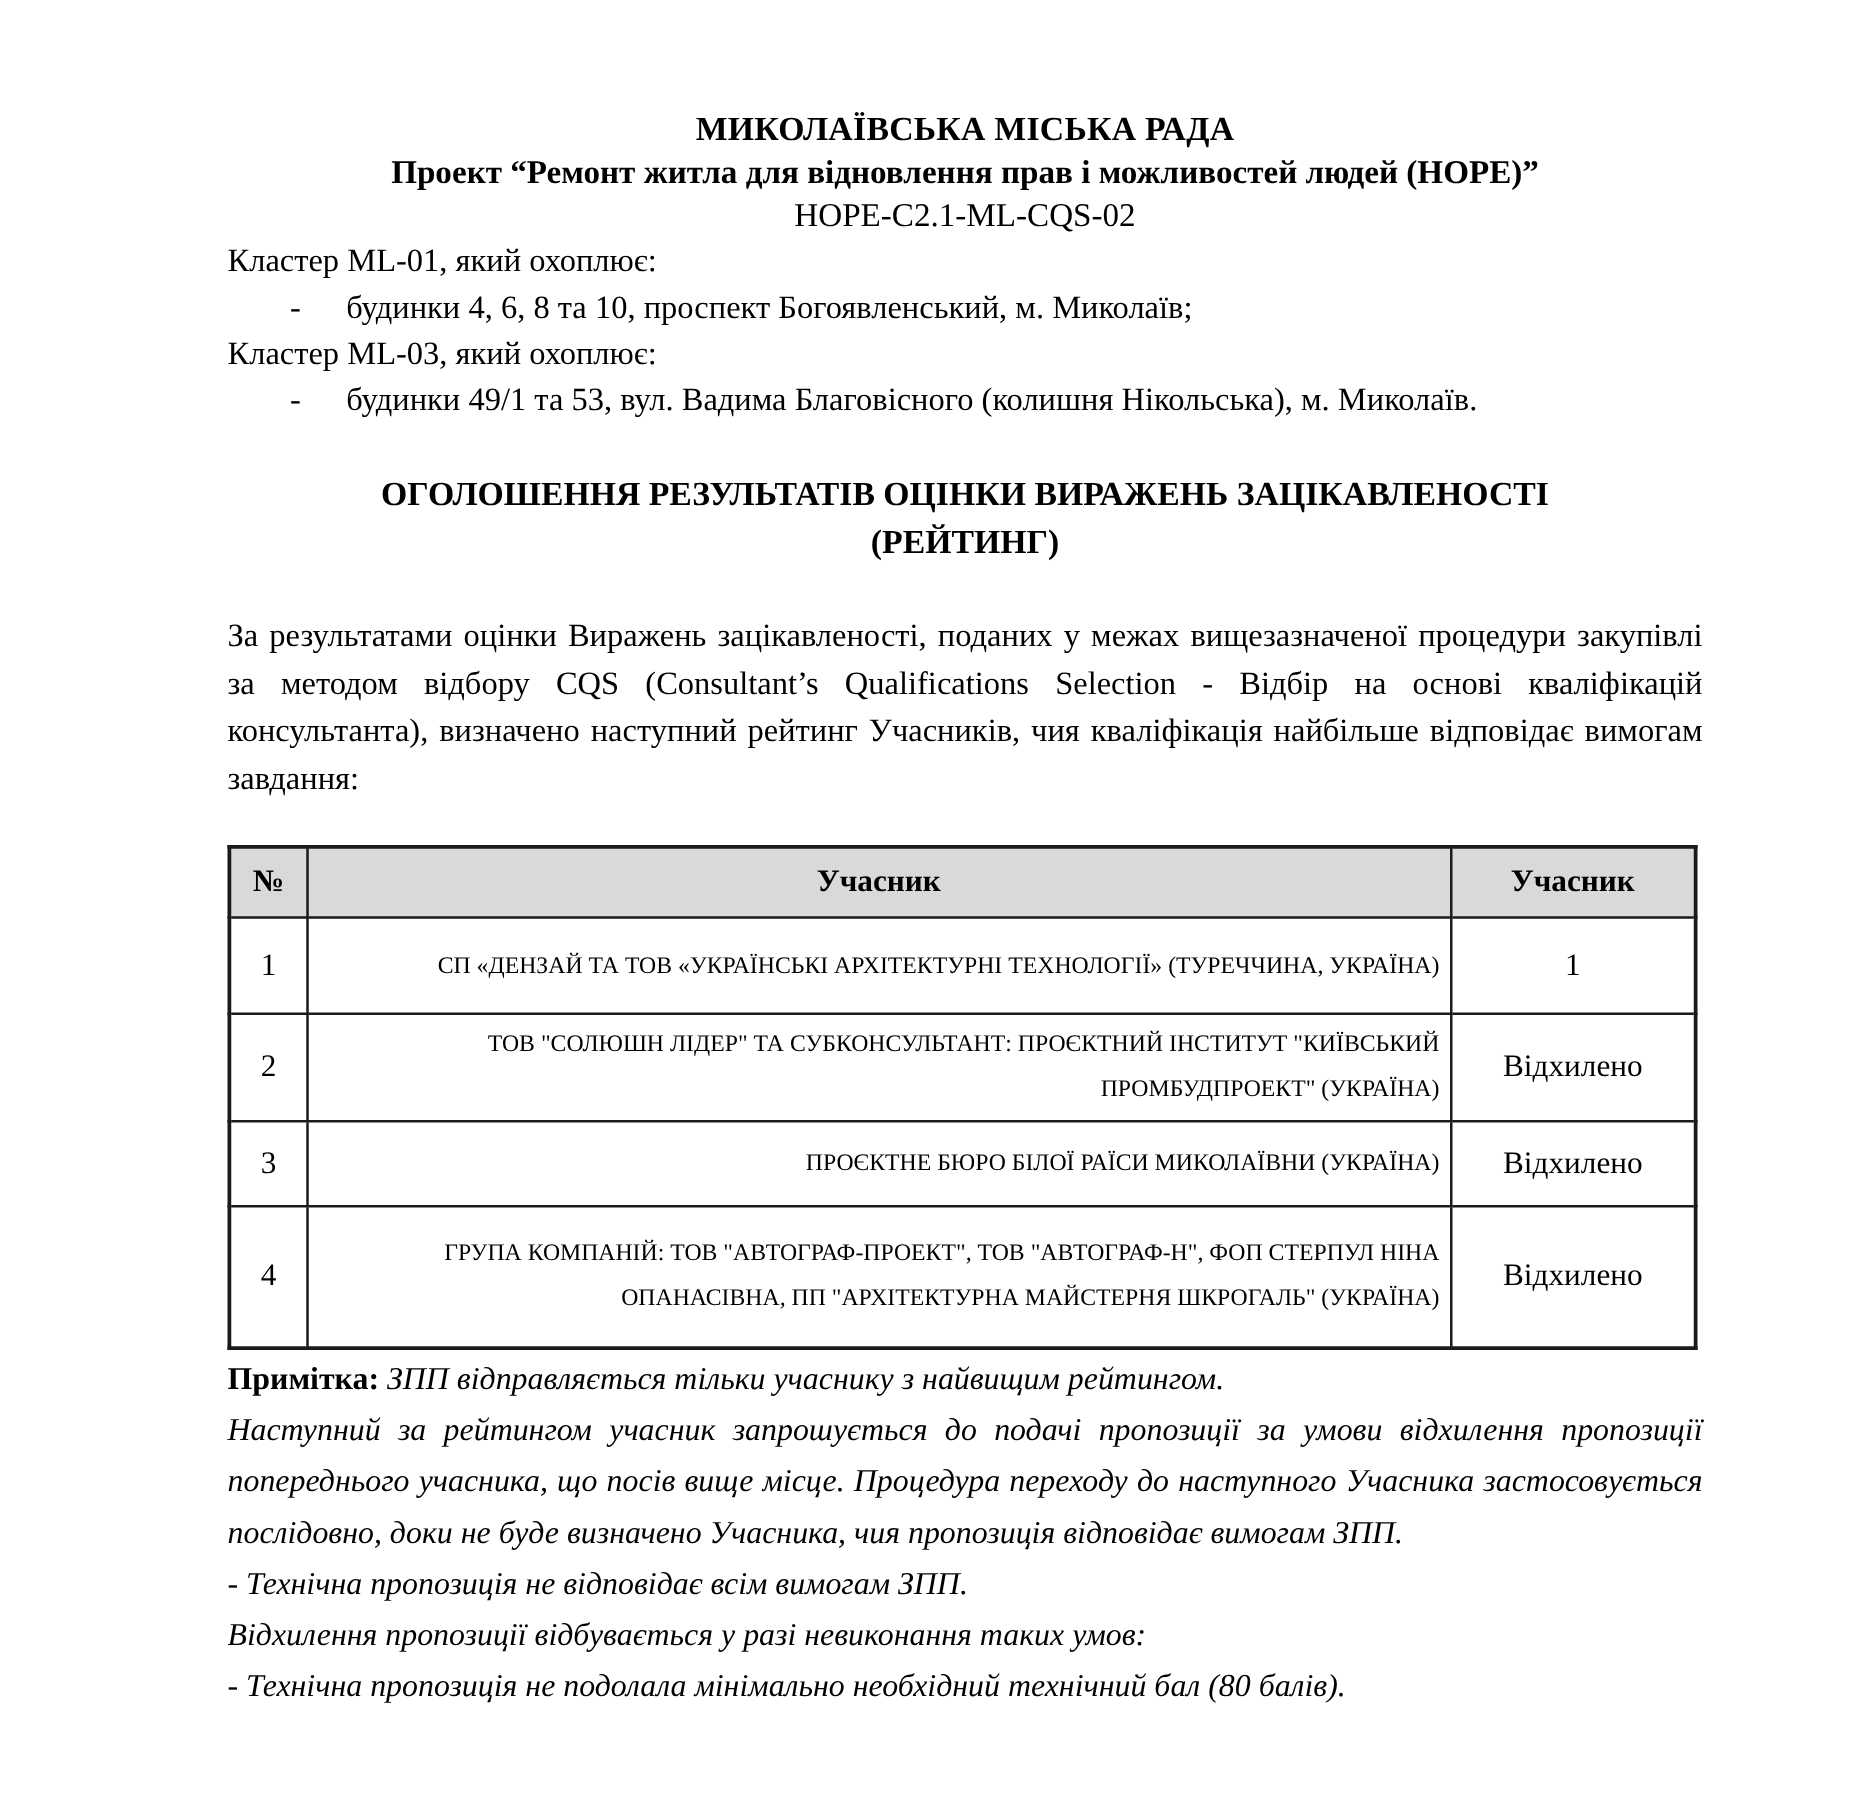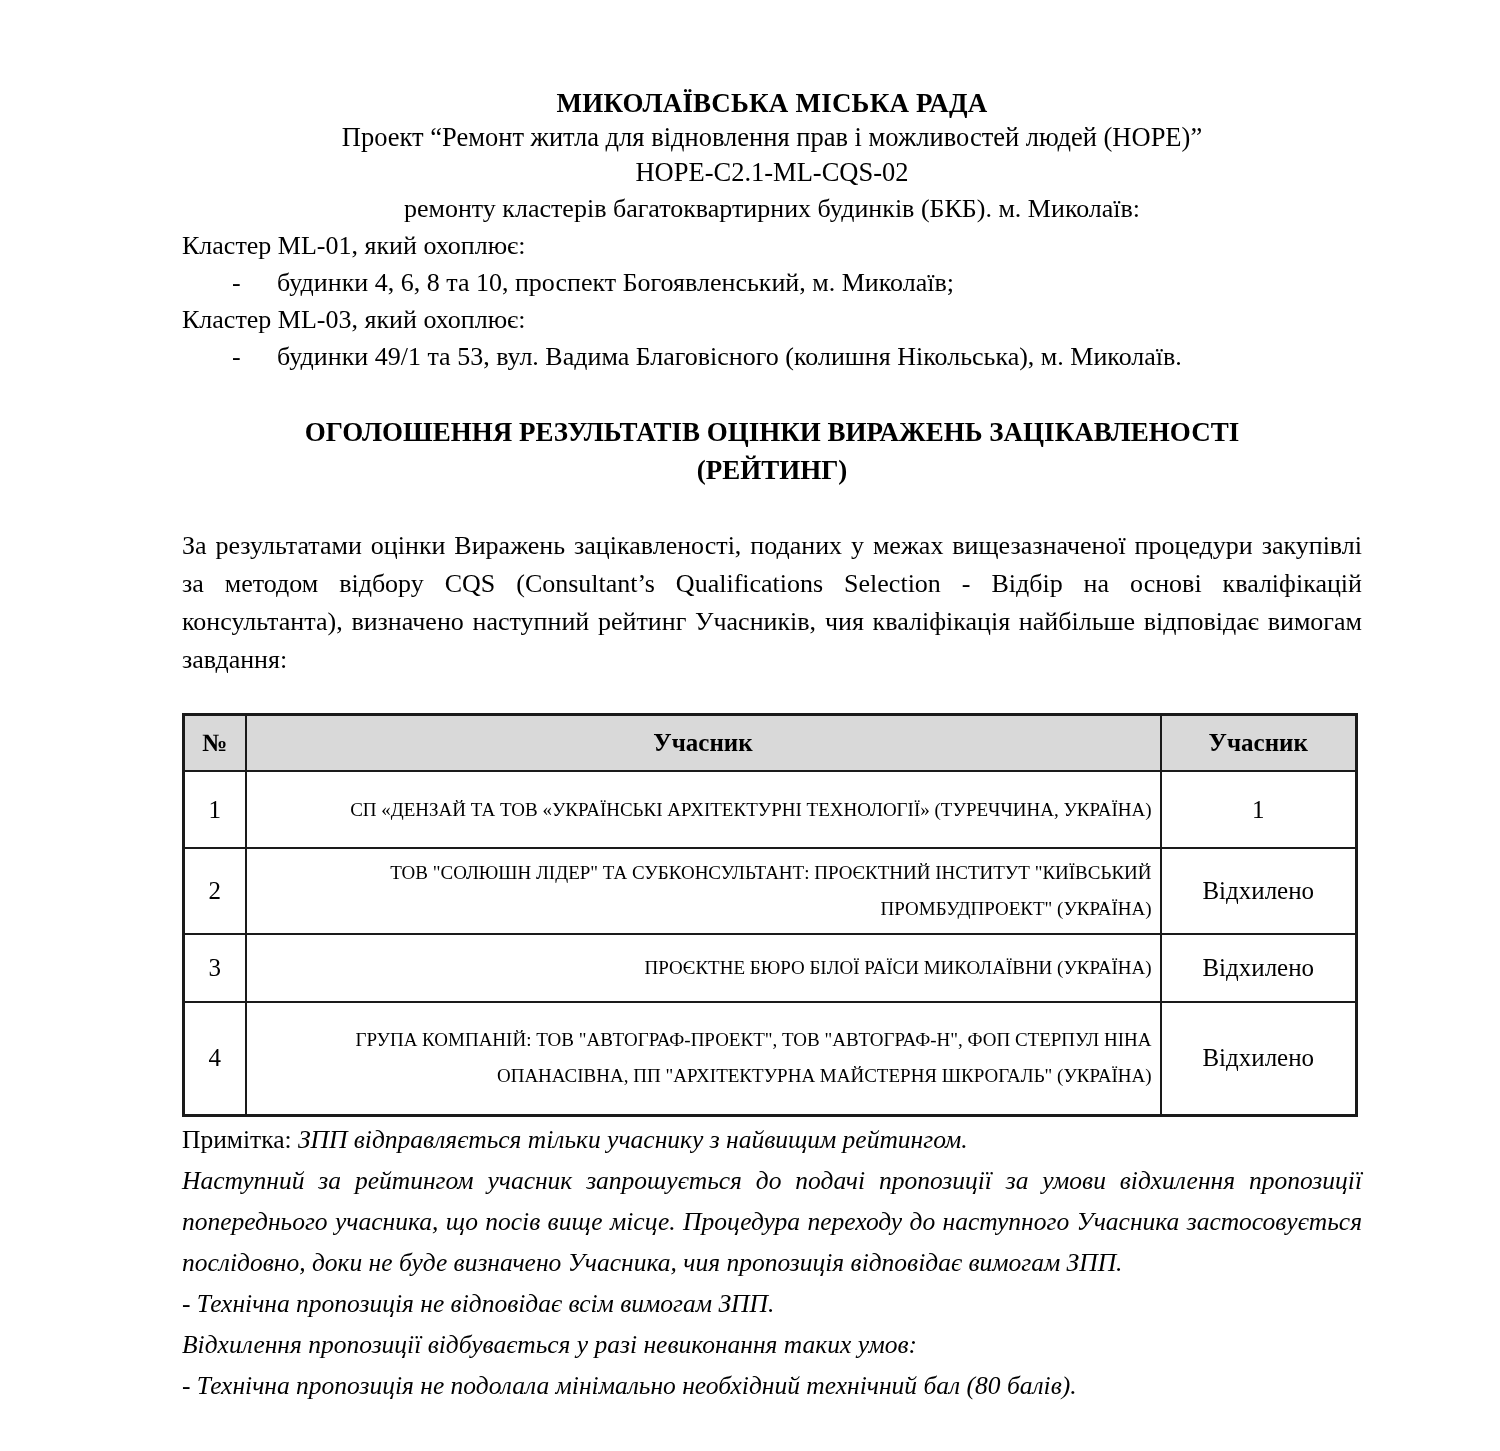--- a/index.html
+++ b/index.html
@@ -31,21 +31,21 @@
   
   .doc-title {
     text-align: center;
     font-weight: bold;
     font-size: 27px;
     line-height: 34px;
     letter-spacing: 0.2px;
   }
   .doc-subtitle {
     text-align: center;
-    font-weight: normal;
+    font-weight: bold;
     font-size: 26.5px;
     line-height: 34px;
   }
   .doc-code {
     text-align: center;
     font-weight: normal;
     font-size: 26.5px;
     line-height: 36px;
   }
   .scope-center {
@@ -133,21 +133,21 @@
 
   
   .notes {
     margin-top: 2px;
     font-size: 25.5px;
     line-height: 41px;
     font-style: italic;
   }
   .notes .note-lead {
     font-style: normal;
-    font-weight: normal;
+    font-weight: bold;
   }
   .notes p {
     margin: 0;
   }
   .note-block {
     text-align: justify;
     text-justify: inter-word;
   }
   .note-line {
     text-align: left;
@@ -156,21 +156,20 @@
 </head>
 <body>
 
 <div class="page">
   <div class="content">
 
     <div class="doc-title">МИКОЛАЇВСЬКА МІСЬКА РАДА</div>
     <div class="doc-subtitle">Проект “Ремонт житла для відновлення прав і можливостей людей (HOPE)”</div>
     <div class="doc-code">HOPE-C2.1-ML-CQS-02</div>
 
-    <div class="scope-center">ремонту кластерів багатоквартирних будинків (БКБ). м. Миколаїв:</div>
 
     <div class="scope-left">Кластер ML-01, який охоплює:</div>
     <div class="scope-bullet">
       <span class="dash">-</span><span>будинки 4, 6, 8 та 10, проспект Богоявленський, м. Миколаїв;</span>
     </div>
 
     <div class="scope-left">Кластер ML-03, який охоплює:</div>
     <div class="scope-bullet">
       <span class="dash">-</span><span>будинки 49/1 та 53, вул. Вадима Благовісного (колишня Нікольська), м. Миколаїв.</span>
     </div>

